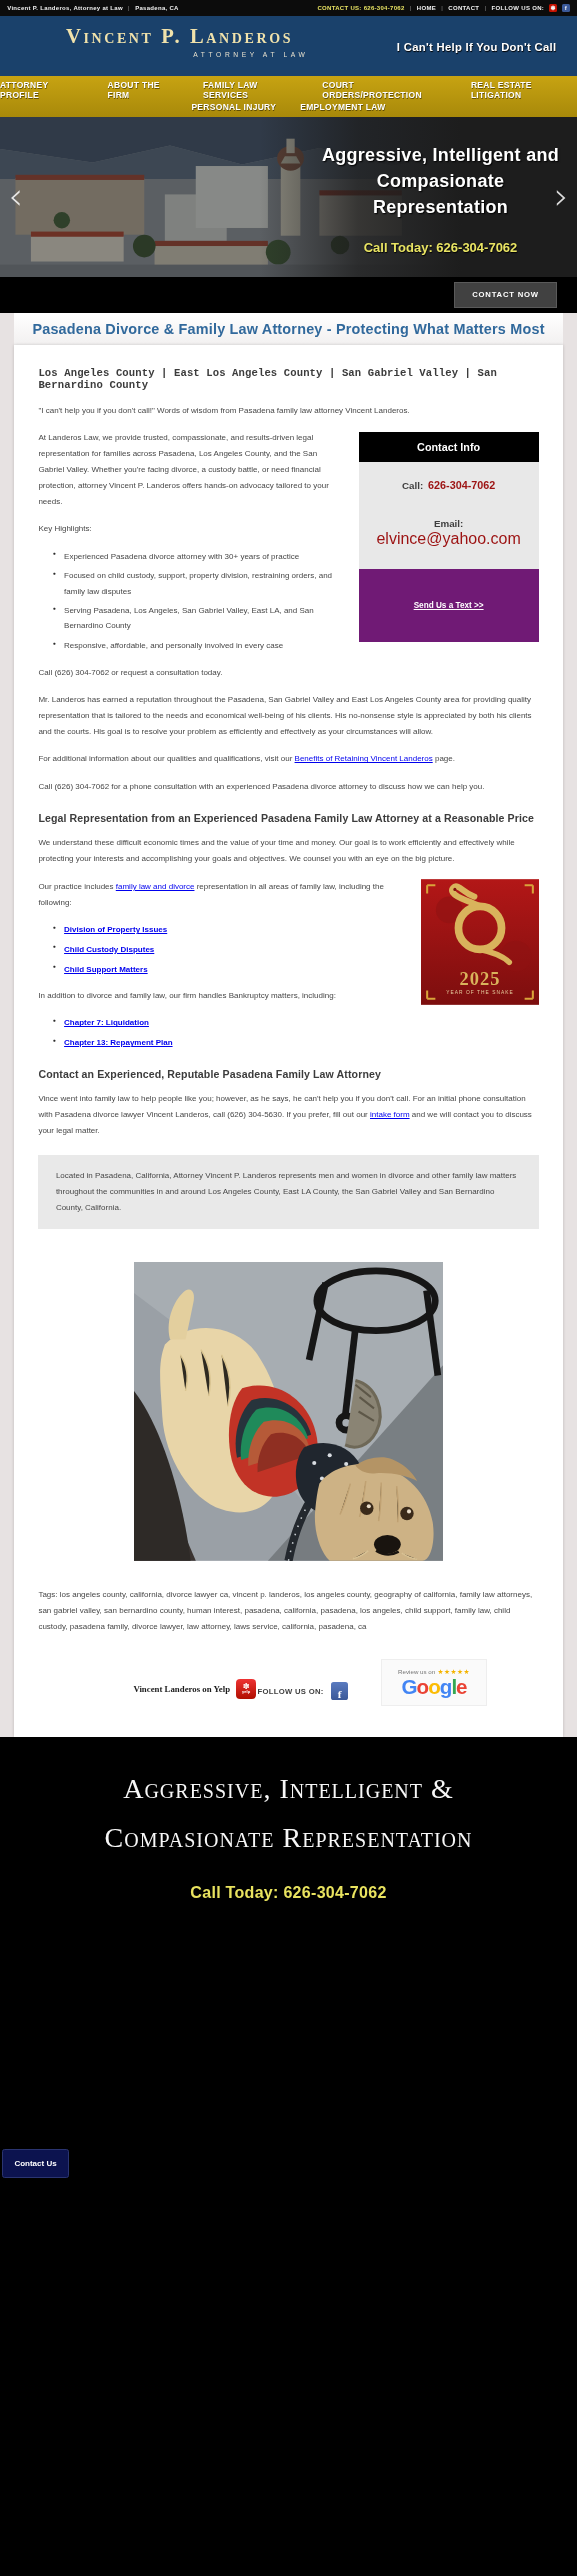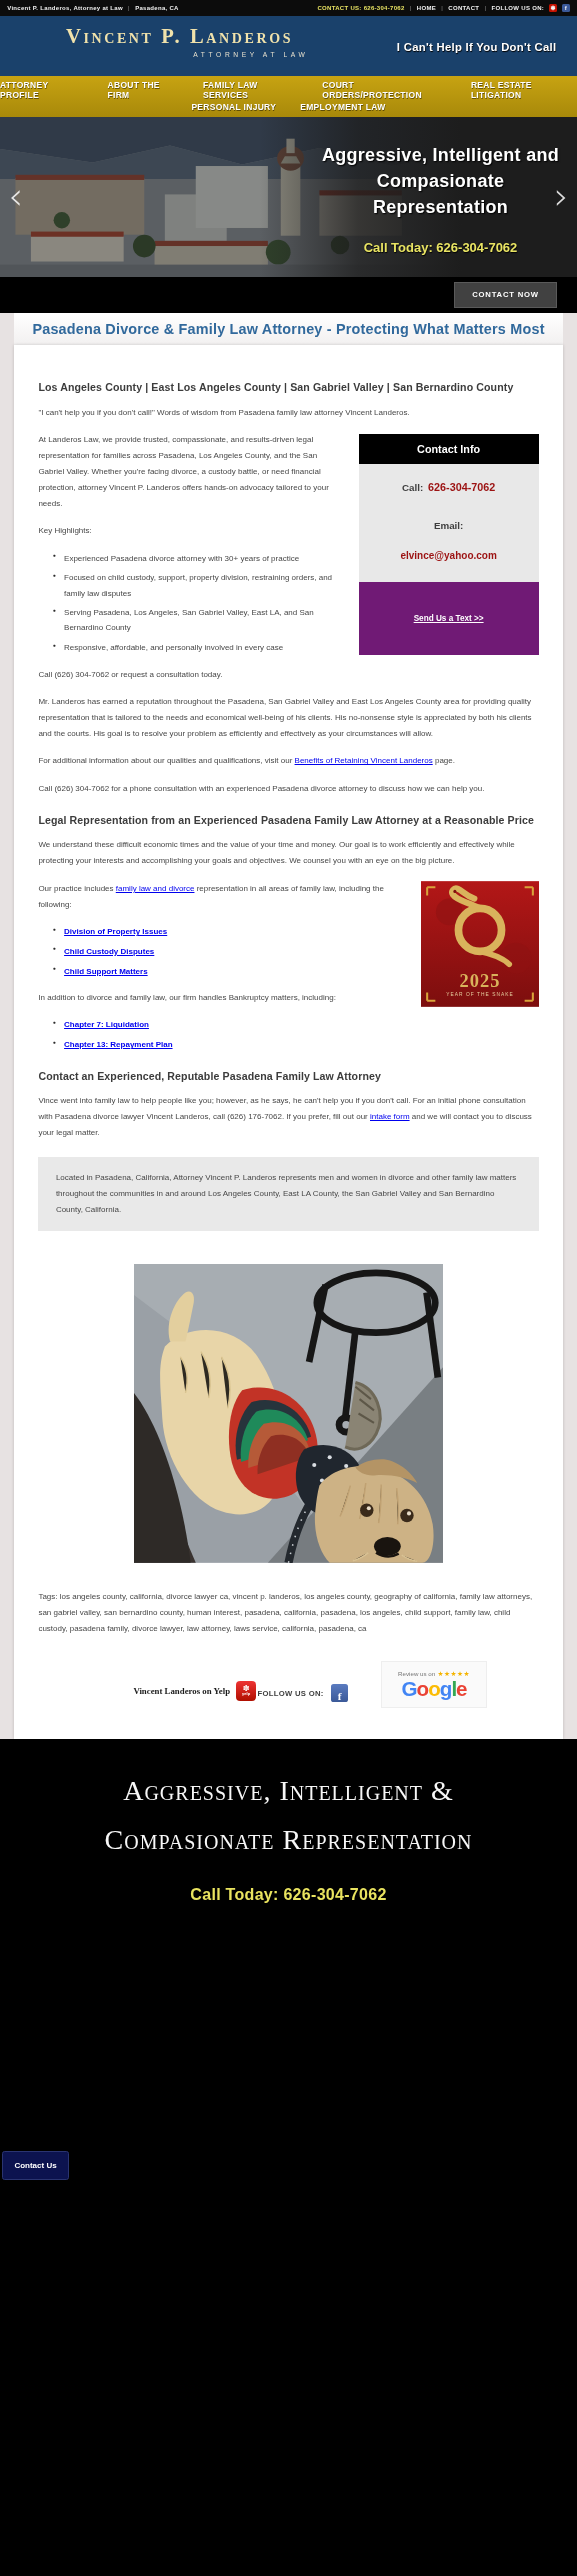--- a/index.html
+++ b/index.html
@@ -45,36 +45,36 @@
 
   
   .heading-band{background:#e7e2e2;}
   .heading-inner{margin:0 14.4px;background:linear-gradient(#ffffff,#f2f0f0);padding:7.7px 5.2px 8.2px;text-align:center;}
   .page-h1{color:#31699c;font-size:14.4px;font-weight:bold;letter-spacing:0.2px;margin:0;}
 
   
   .content-outer{background:#e7e2e2;}
   .white-box{margin:0 14.4px;background:#fff;box-shadow:0 0 3.1px rgba(0,0,0,.18);padding:20.6px 24px 15.5px;box-sizing:border-box;min-height:1363px;overflow:hidden;}
   .white-box h2{color:#3c3c3c;font-size:10.6px;font-weight:bold;margin:17.5px 0 9.3px;letter-spacing:0.1px;}
-  .white-box h2:first-child{margin-top:16px;}
+  .white-box h2:first-child{margin-top:2px;font-family:Liberation Mono, monospace;}
   .white-box p{color:#474747;font-size:8px;line-height:2.0;margin:11.3px 0;}
   .white-box ul{list-style:none;margin:10.3px 0;padding-left:14.4px;}
   .white-box li{color:#474747;font-size:8px;line-height:1.9;margin:4.6px 0;position:relative;padding-left:11.3px;}
   .white-box li::before{content:"●";position:absolute;left:0;top:0.5px;font-size:5.2px;color:#2b2b2b;}
   a.inline-link{color:#0000ee;text-decoration:underline;}
   .link-list li a{color:#0000ee;font-weight:bold;text-decoration:underline;}
 
   
   .contact-card{float:right;width:180px;margin:2.1px 0 11.3px 17.5px;text-align:center;}
   .cc-head{background:#000;color:#fff;font-size:10.8px;font-weight:bold;padding:8.8px 0;}
   .cc-body{background:#e8e8e8;padding:17.5px 6.2px 20.6px;}
   .cc-call{font-size:9.8px;color:#3f3f3f;font-weight:bold;}
   .cc-call .num{color:#9c1212;font-size:10.8px;margin-left:2.1px;}
   .cc-email-label{font-size:9.8px;color:#3f3f3f;font-weight:bold;margin-top:27px;}
-  .cc-email{font-size:10px;color:#9c1212;font-weight:bold;margin-top:19px;}
+  .cc-email{font-size:16px;color:#9c1212;font-weight:normal;margin-top:1px;}
   .cc-foot{background:#701a75;padding:32px 0;text-align:center;}
   .cc-foot a{color:#fff;font-size:8.2px;font-weight:bold;text-decoration:underline;}
 
   
   .snake-card{float:right;width:118px;height:126px;margin:0 0 9.3px 14.4px;}
 
   
   .located-box{clear:both;background:#e9e9e9;padding:13.4px 17.5px;margin:15.5px 0;}
   .located-box p{margin:0;}
 
@@ -283,21 +283,21 @@
 
       <p>In addition to divorce and family law, our firm handles Bankruptcy matters, including:</p>
 
       <ul class="link-list">
         <li><a href="#">Chapter 7: Liquidation</a></li>
         <li><a href="#">Chapter 13: Repayment Plan</a></li>
       </ul>
 
       <h2 class="clear">Contact an Experienced, Reputable Pasadena Family Law Attorney</h2>
 
-      <p><span>Vince went into family law to help people like you; however, as he says, he can't help you if you don't call. For an initial phone consultation with Pasadena divorce lawyer Vincent Landeros, call (626) 176-7062. If you prefer, fill out our </span><a href="#" class="inline-link">intake form</a><span> and we will contact you to discuss your legal matter.</span></p>
+      <p><span>Vince went into family law to help people like you; however, as he says, he can't help you if you don't call. For an initial phone consultation with Pasadena divorce lawyer Vincent Landeros, call (626) 304-5630. If you prefer, fill out our </span><a href="#" class="inline-link">intake form</a><span> and we will contact you to discuss your legal matter.</span></p>
 
       <div class="located-box">
         <p>Located in Pasadena, California, Attorney Vincent P. Landeros represents men and women in divorce and other family law matters throughout the communities in and around Los Angeles County, East LA County, the San Gabriel Valley and San Bernardino County, California.</p>
       </div>
 
       <div class="dog-wrap">
         <svg width="309" height="299" viewBox="0 0 600 580">
           <rect width="600" height="580" fill="#9aa0a6"></rect>
           <path d="M0,0 H600 V580 H420 L180,280 80,120 0,60 Z" fill="#a7adb2"></path>
           <path d="M260,580 L600,200 V580 Z" fill="#6e7377" opacity="0.8"></path>

